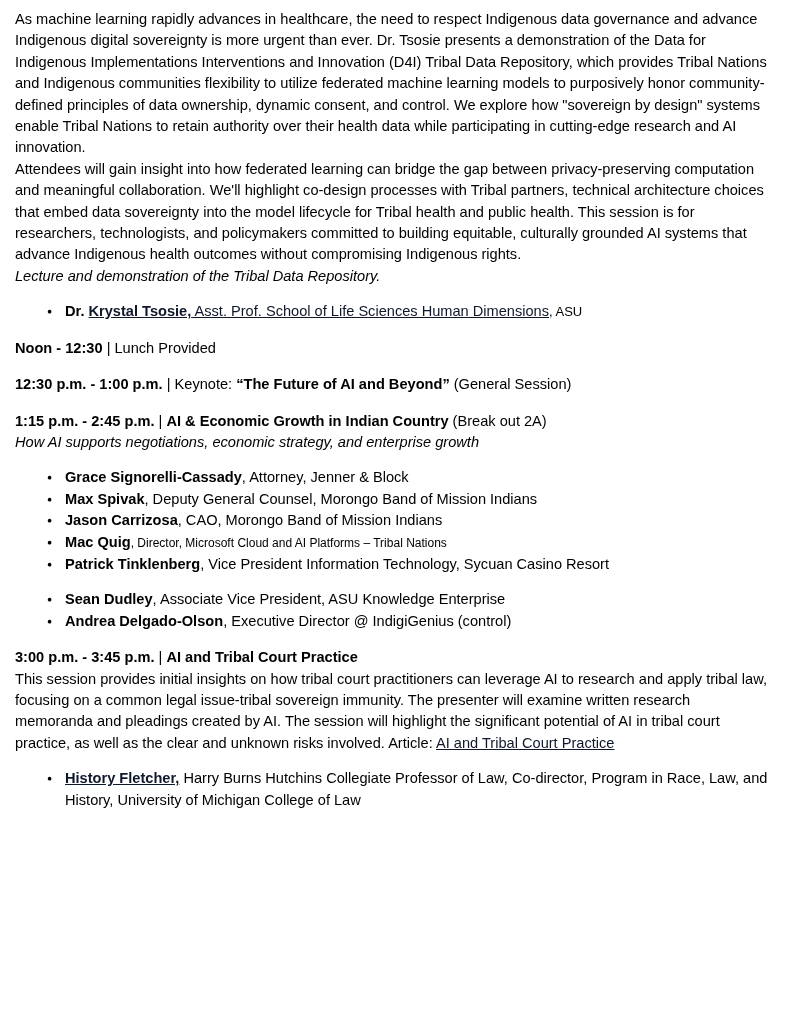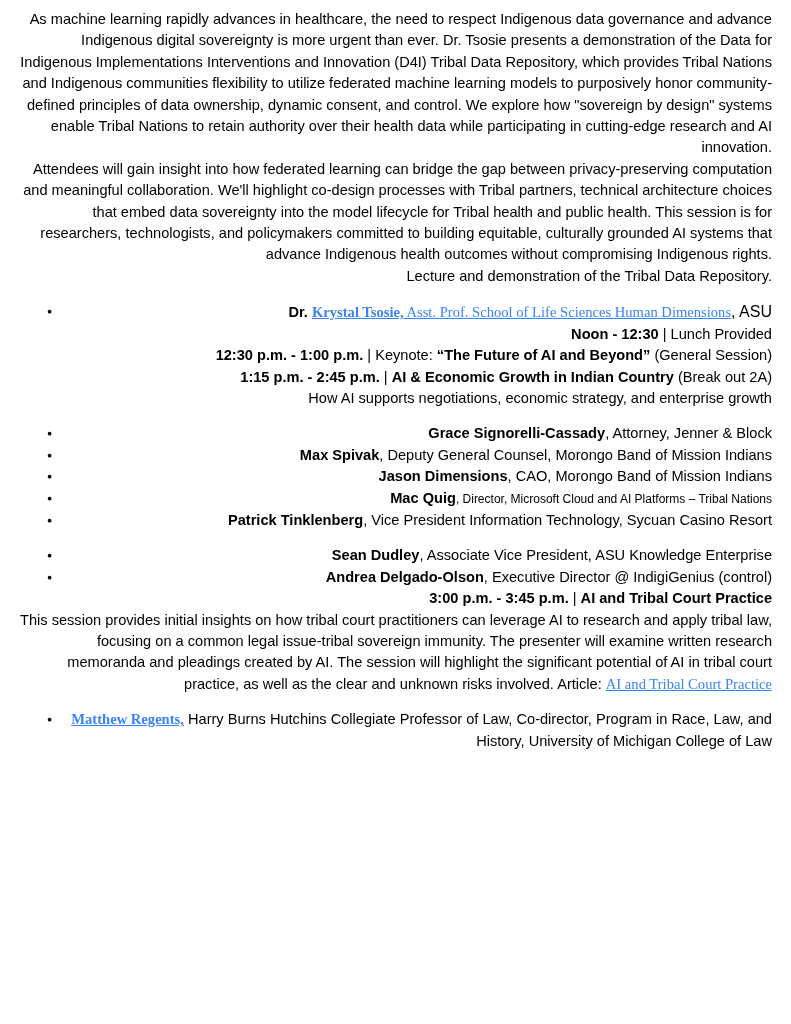--- a/index.html
+++ b/index.html
@@ -1,28 +1,28 @@
 <!DOCTYPE html>
 <html><head>
 <meta charset="utf-8">
 <style>
   html, body { margin: 0; padding: 0; background: #ffffff; }
   body {
     width: 791px; height: 1024px; overflow: hidden;
     font-family: "Liberation Sans", sans-serif;
     font-size: 14.6px; line-height: 21.4px; color: #000;
   }
-  .doc { padding: 9px 19px 0 15px; width: 757px; text-align: right; }
+  .doc { padding: 9px 19px 0 15px; width: 757px; }
   p { margin: 0; }
-  .blk { }
-  .it { }
+  .blk { margin-top: 15px; }
+  .it { font-style: italic; }
   .sm { font-size: 12px; }
-  .sm2 { font-size: 16px; }
+  .sm2 { font-size: 13px; }
   b { font-weight: bold; }
-  .lnk { color: #3b82f6; text-decoration: underline; cursor: pointer; font-family: Liberation Serif, serif; }
+  .lnk { color: #0f172a; text-decoration: underline; cursor: pointer; }
   ul { list-style: none; margin: 14px 0 0 0; padding: 0; }
   li { position: relative; padding-left: 50px; }
   li::before {
     content: "●";
     position: absolute; left: 32px; top: 0;
     font-size: 8.5px; line-height: 21.4px;
   }
 </style>
 </head>
 <body>
@@ -41,32 +41,32 @@
 
   <p class="blk"><b>12:30 p.m. - 1:00 p.m.</b><span> | Keynote: </span><b>“The Future of AI and Beyond”</b><span> (General Session)</span></p>
 
 
   <p class="blk"><b>1:15 p.m. - 2:45 p.m.</b><span> | </span><b>AI &amp; Economic Growth in Indian Country</b><span> (Break out 2A)</span></p>
   <p class="it">How AI supports negotiations, economic strategy, and enterprise growth</p>
 
   <ul>
     <li><b>Grace Signorelli-Cassady</b><span>, Attorney, Jenner &amp; Block</span></li>
     <li><b>Max Spivak</b><span>, Deputy General Counsel, Morongo Band of Mission Indians</span></li>
-    <li><b>Jason Dimensions</b><span>, CAO, Morongo Band of Mission Indians</span></li>
+    <li><b>Jason Carrizosa</b><span>, CAO, Morongo Band of Mission Indians</span></li>
     <li><b>Mac Quig</b><span class="sm">, Director, Microsoft Cloud and AI Platforms – Tribal Nations</span></li>
     <li><b>Patrick Tinklenberg</b><span>, Vice President Information Technology, Sycuan Casino Resort</span></li>
   </ul>
 
 
   <ul>
     <li><b>Sean Dudley</b><span>, Associate Vice President, ASU Knowledge Enterprise</span></li>
     <li><b>Andrea Delgado-Olson</b><span>, Executive Director @ IndigiGenius (control)</span></li>
   </ul>
 
 
   <p class="blk"><b>3:00 p.m. - 3:45 p.m.</b><span> | </span><b>AI and Tribal Court Practice</b></p>
   <p><span>This session provides initial insights on how tribal court practitioners can leverage AI to research and apply tribal law, focusing on a common legal issue-tribal sovereign immunity. The presenter will examine written research memoranda and pleadings created by AI. The session will highlight the significant potential of AI in tribal court practice, as well as the clear and unknown risks involved. Article: </span><span class="lnk">AI and Tribal Court Practice</span></p>
 
   <ul>
-    <li><b class="lnk">Matthew Regents,</b><span> Harry Burns Hutchins Collegiate Professor of Law, Co-director, Program in Race, Law, and History, University of Michigan College of Law</span></li>
+    <li><b class="lnk">History Fletcher,</b><span> Harry Burns Hutchins Collegiate Professor of Law, Co-director, Program in Race, Law, and History, University of Michigan College of Law</span></li>
   </ul>
 
 </div>
 
 </body></html>

